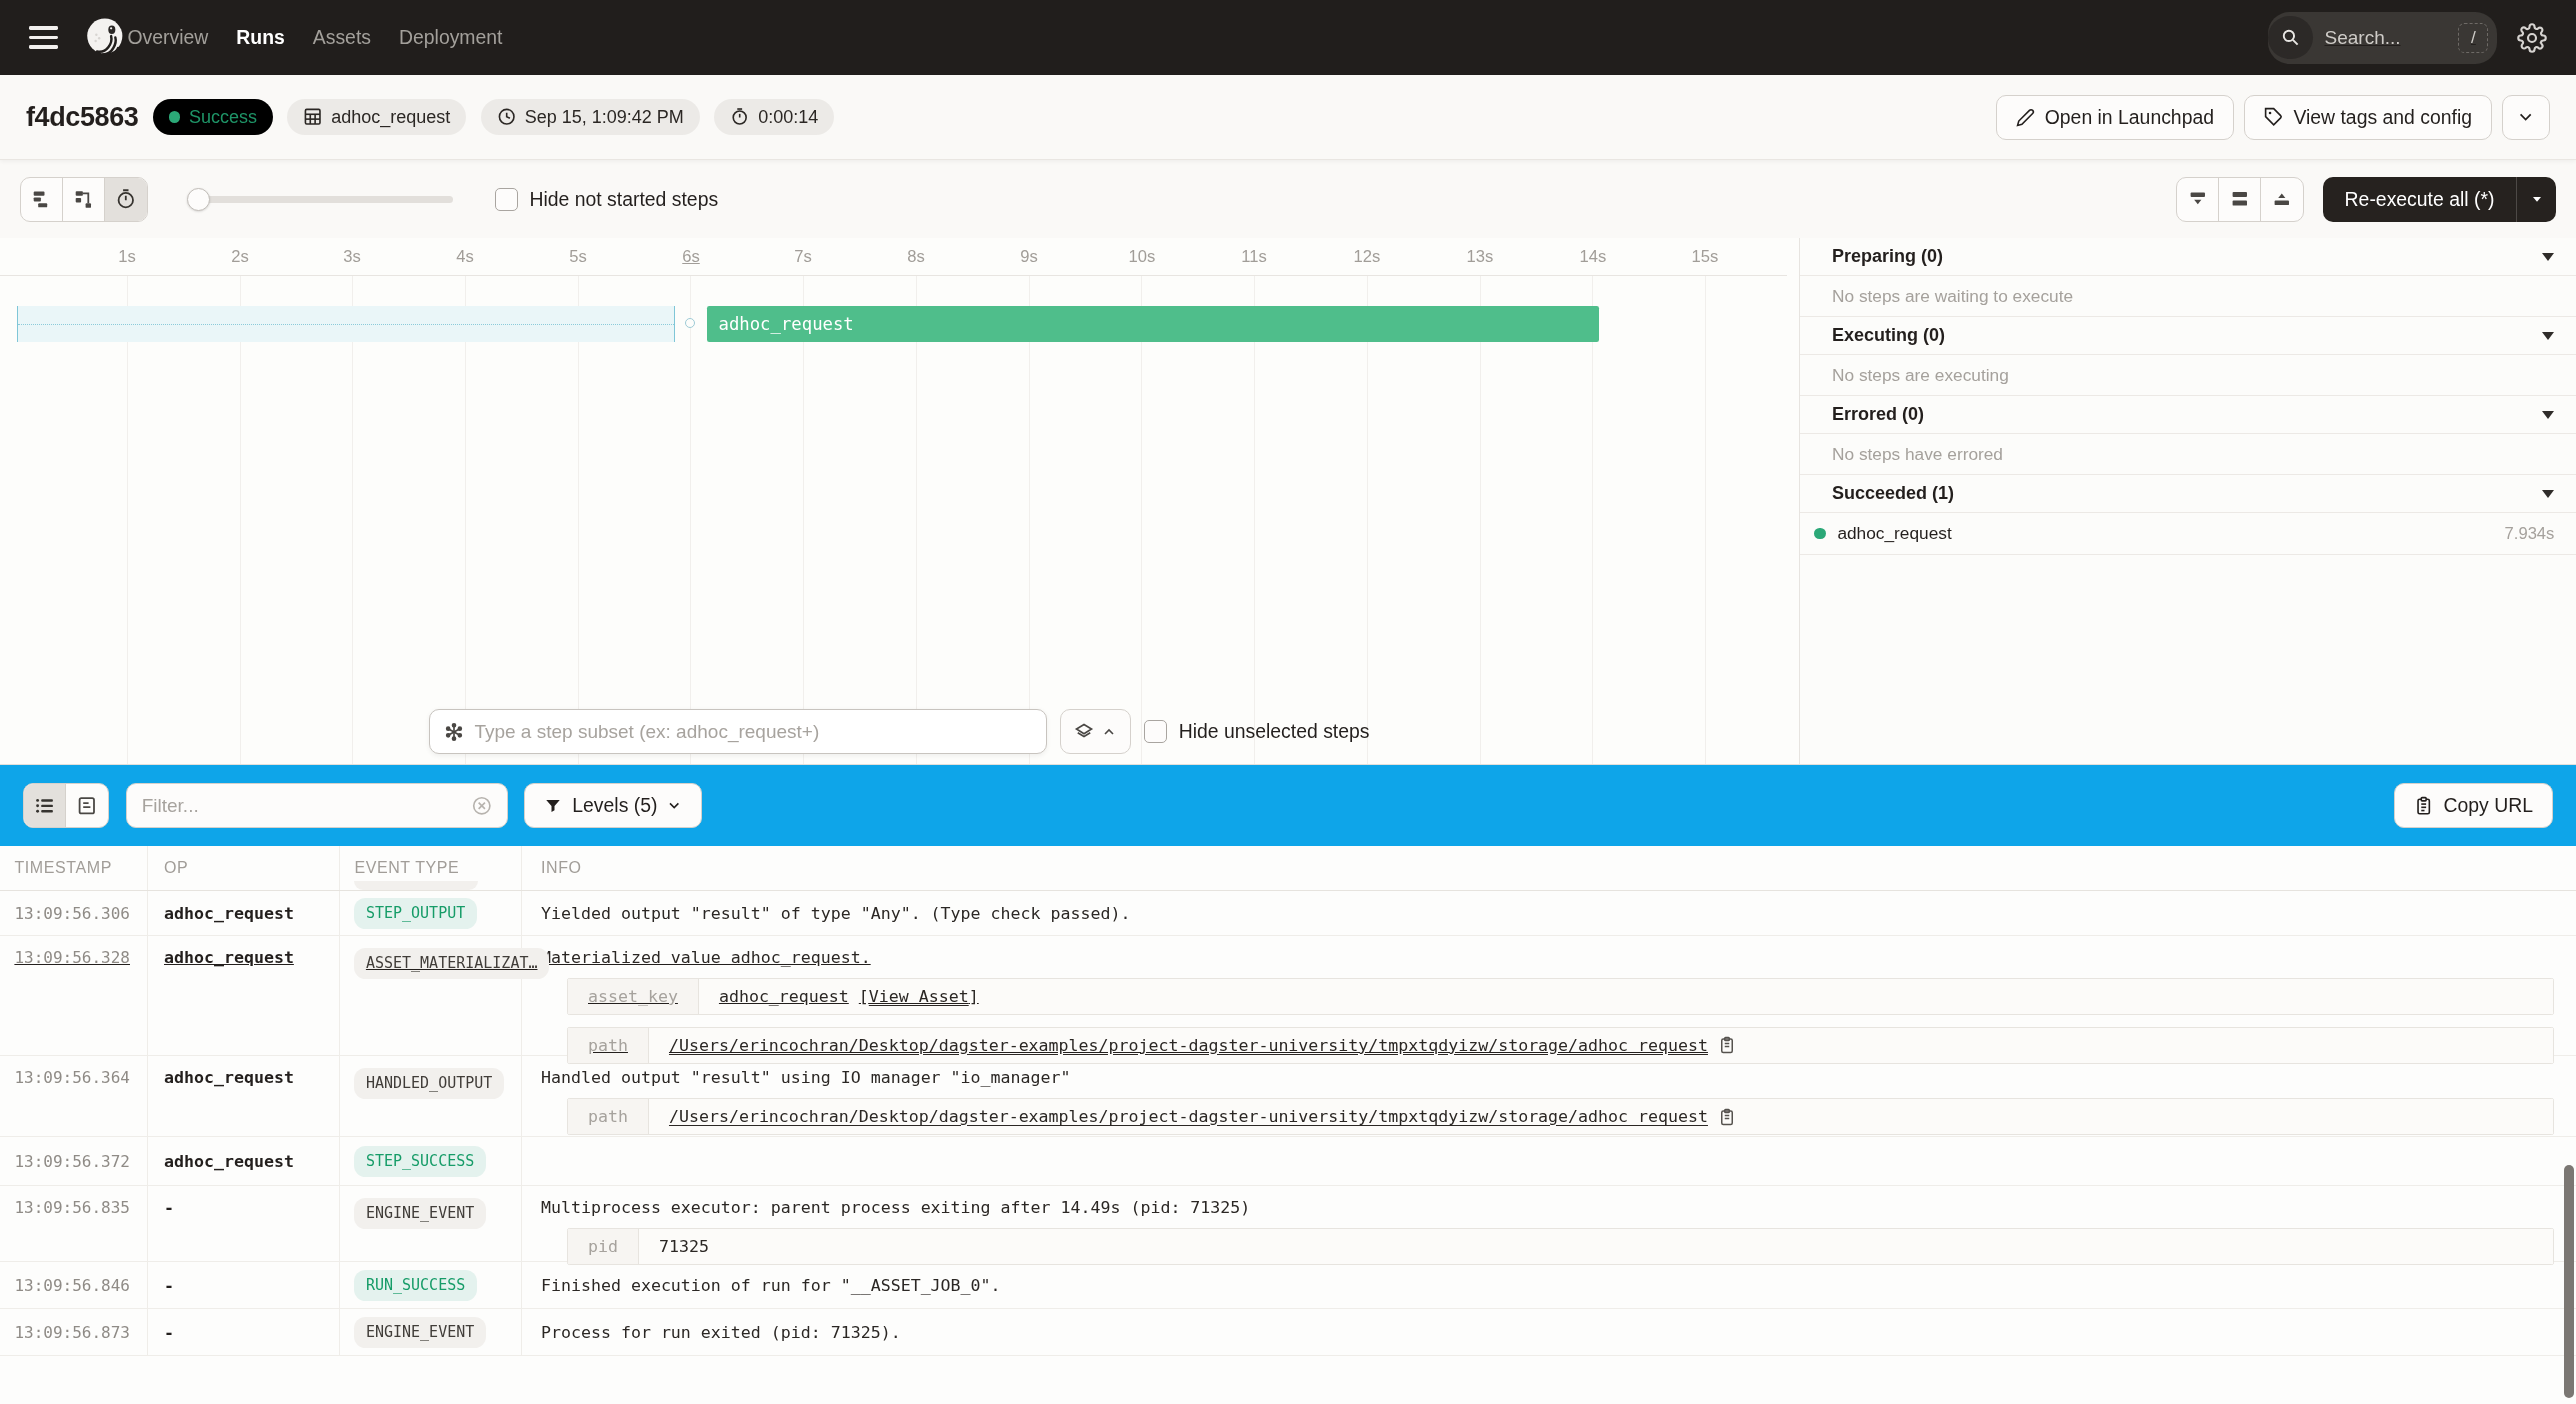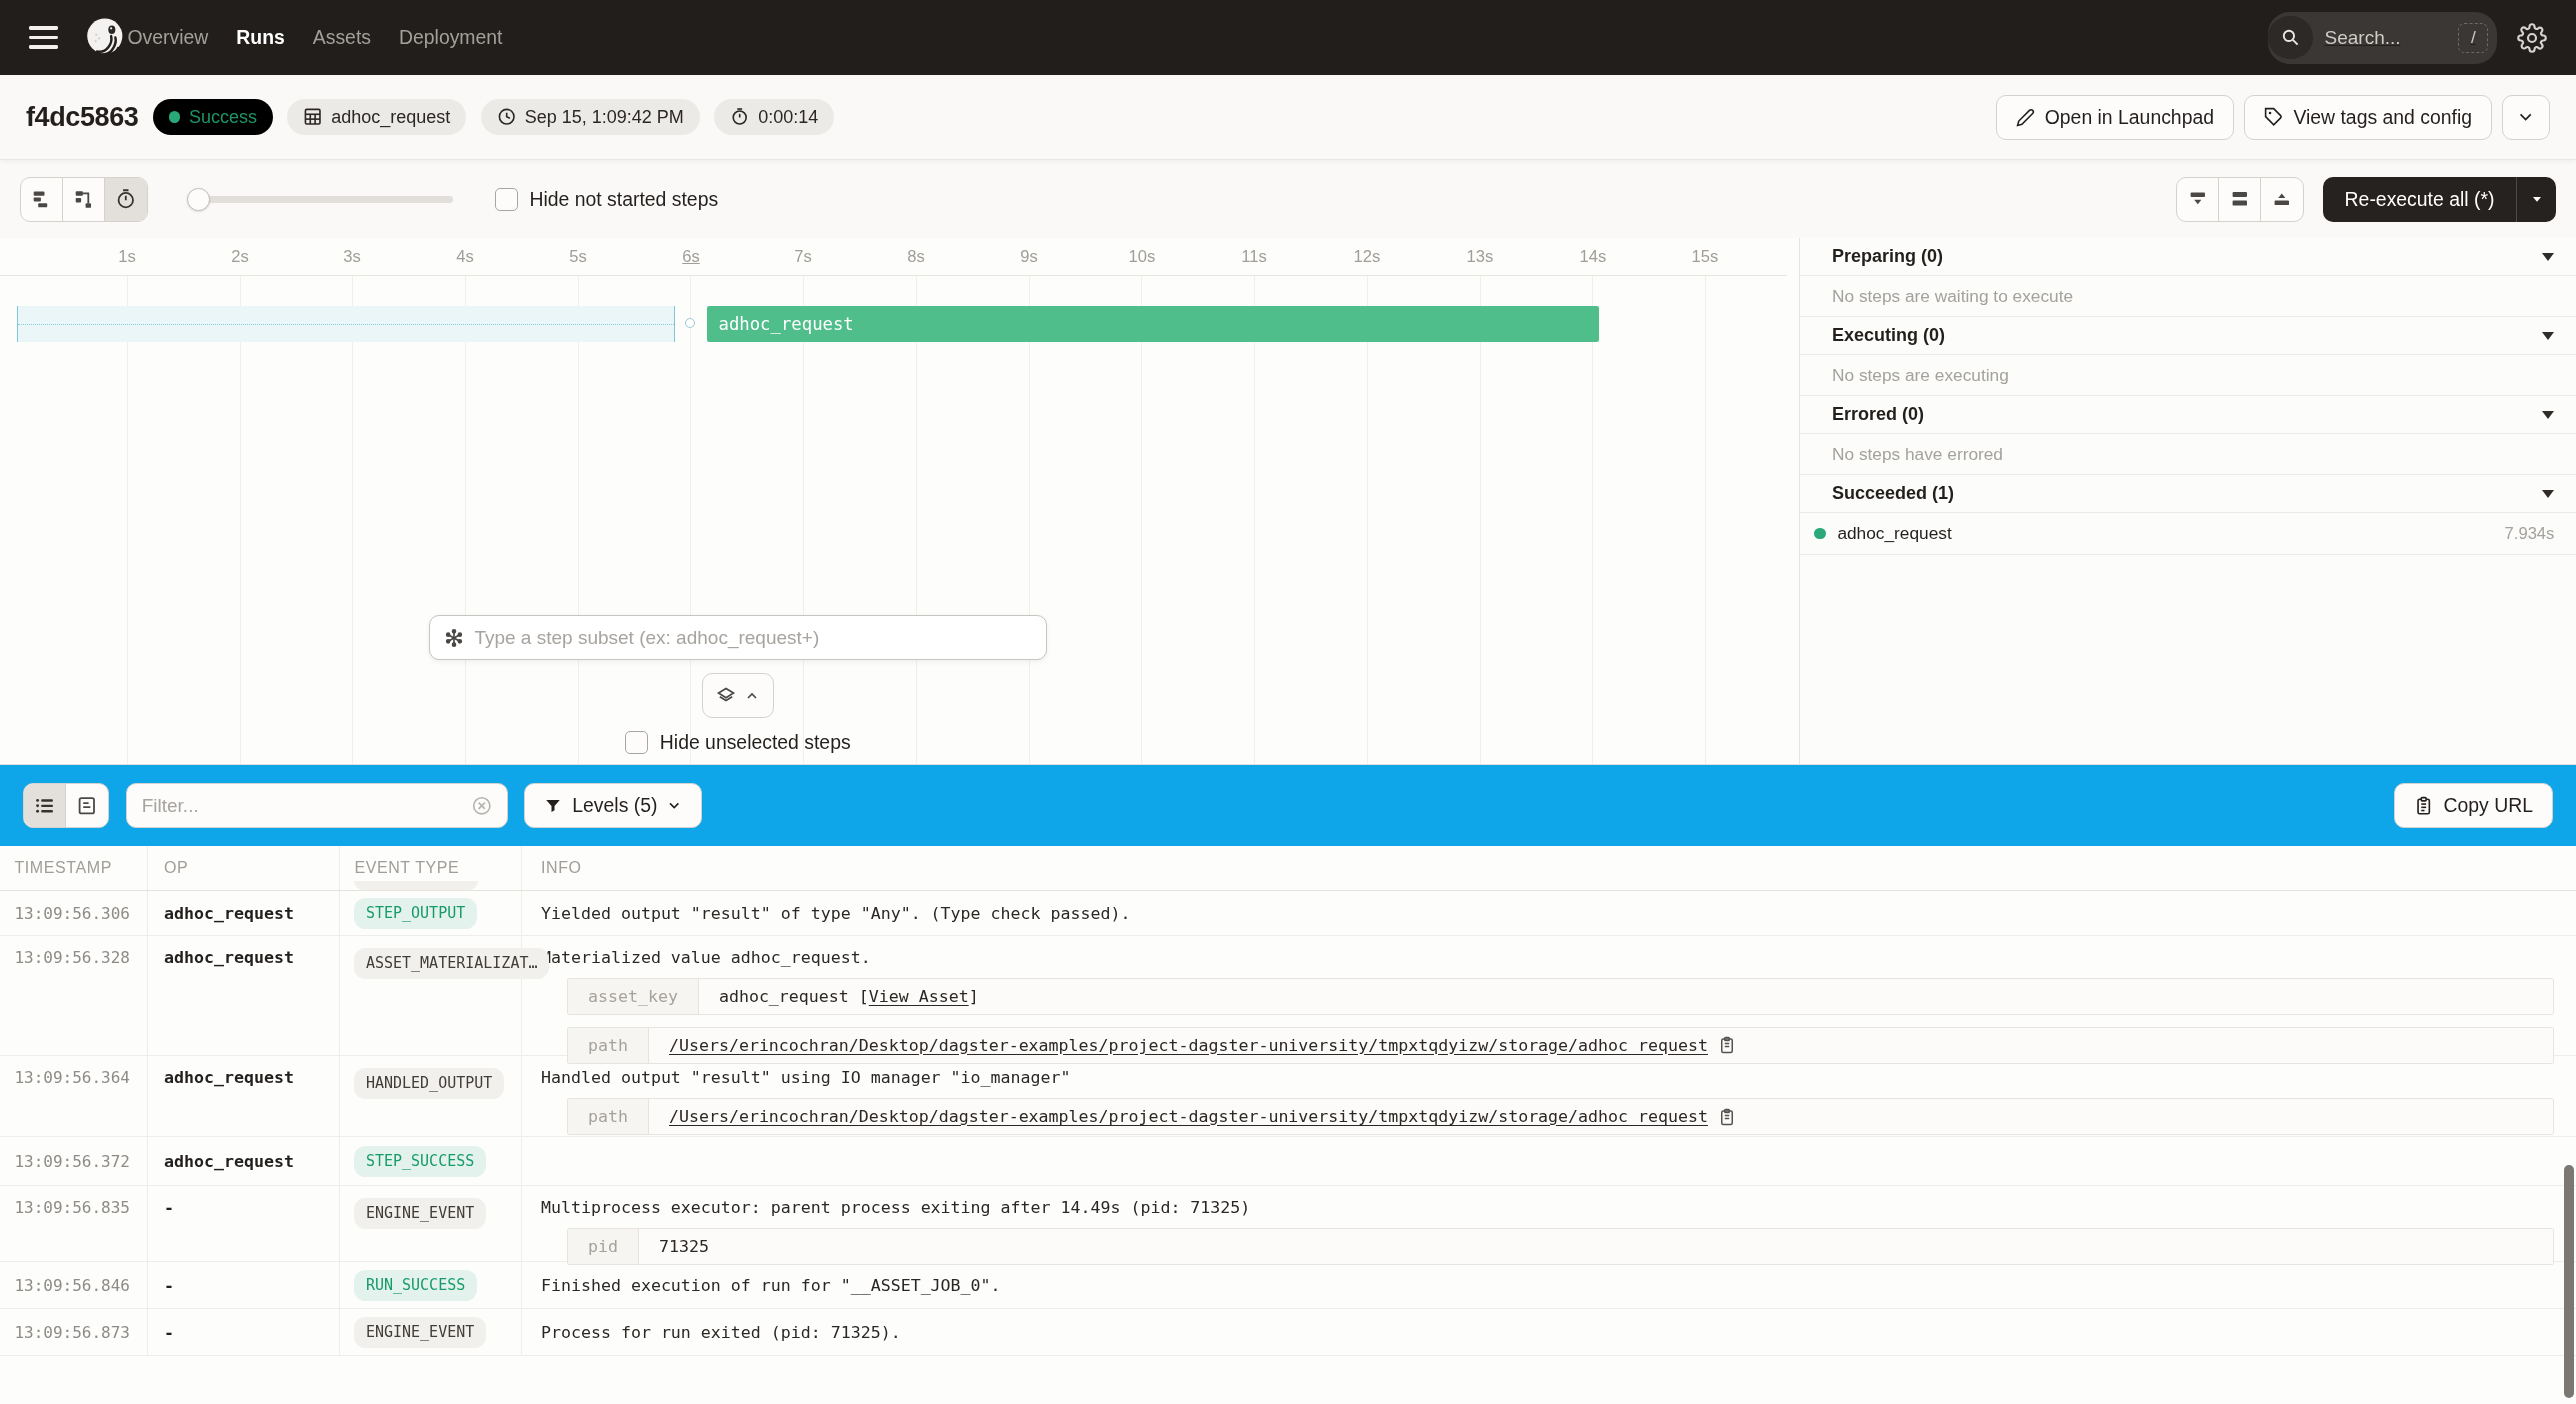--- a/index.html
+++ b/index.html
@@ -59,21 +59,21 @@
   .gantt-pane { flex:1; position:relative; overflow:hidden; }
   .axis { position:absolute; top:0; left:0; right:12px; height:38px; border-bottom:0.7px solid #E8E5E1; }
   .tick-label { position:absolute; top:8.6px; width:58px; text-align:center; font-size:16.6px; color:#A19D98; }
   .gridline { position:absolute; top:38px; bottom:0; width:0.7px; background:#F1EFEC; }
   .wait-bar { position:absolute; left:16.6px; top:68px; width:658px; height:36px; background:#EAF6F8;
               border-left:1.4px solid #7FC6D7; border-right:1.4px solid #7FC6D7; }
   .wait-bar::after { content:""; position:absolute; left:0; right:0; top:50%; border-top:1.4px dotted #8CCBDA; }
   .link-circle { position:absolute; left:685px; top:80px; width:10px; height:10px; border:1.4px solid #9ECBD6; border-radius:50%; background:#FDFDFB; }
   .step-bar { position:absolute; left:707px; top:68px; width:892px; height:36px; background:#4FBE8B; border-radius:2.2px;
               color:#FFF; font-size:17.3px; display:flex; align-items:center; padding-left:11.5px; cursor:pointer; }
-  .subset-row { position:absolute; left:429px; bottom:10px; display:flex; align-items:center; gap:13px; z-index:3;flex-direction:column; }
+  .subset-row { position:absolute; left:429px; bottom:10px; display:flex; align-items:center; gap:13px; z-index:3; }
   .subset-input { width:618px; height:45px; border:0.7px solid #C8C4BF; border-radius:10px; background:#FFFFFF; display:flex; align-items:center; padding:0 14.4px; gap:10px; box-shadow:0 1.4px 5.8px rgba(0,0,0,0.06); }
   .subset-ph { color:#A7A39E; font-size:19px; }
   .layers-btn { height:45px; border:0.7px solid #D5D1CC; border-radius:10px; background:#FDFCFB; display:flex; align-items:center; gap:7.2px; padding:0 13px; cursor:pointer; }
 
   .status-pane { width:777px; border-left:0.7px solid #E7E4E0; background:#FCFCFA; }
   .sp-hdr { height:38px; display:flex; align-items:center; padding:0 21.6px 0 32px; font-size:18px; font-weight:700; border-bottom:0.7px solid #ECE9E5; cursor:pointer; }
   .sp-caret { margin-left:auto; width:0; height:0; border-left:6.5px solid transparent; border-right:6.5px solid transparent; border-top:8px solid #2F2C29; }
   .sp-empty { height:41px; display:flex; align-items:center; padding-left:32px; font-size:17.3px; color:#A5A19C; border-bottom:0.7px solid #ECE9E5; }
   .sp-step { height:42px; display:flex; align-items:center; padding:0 21.6px 0 14.4px; border-bottom:0.7px solid #ECE9E5; font-size:17.3px; cursor:pointer; }
   .sp-step .dot { margin-right:11.5px; }
@@ -438,21 +438,21 @@
 
     <div class="lrow" style="height:45px;">
       <div class="lcell-ts">13:09:56.306</div>
       <div class="lcell-op">adhoc_request</div>
       <div class="lcell-ev">
           <span class="pill-ev green">STEP_OUTPUT</span>
         </div>
       <div class="lcell-info">Yielded output "result" of type "Any". (Type check passed).</div>
     </div>
 
-    <div class="lrow tall" style="height:120px;">
+    <div class="lrow tall" style="height:120px;text-decoration:underline;">
       <div class="lcell-ts">13:09:56.328</div>
       <div class="lcell-op">adhoc_request</div>
       <div class="lcell-ev">
           <span class="pill-ev gray">ASSET_MATERIALIZAT…</span>
         </div>
       <div class="lcell-info">
         <div class="info-line">Materialized value adhoc_request.</div>
         <div class="metabox">
           <div class="mkey">asset_key</div>
           <div class="mval">

